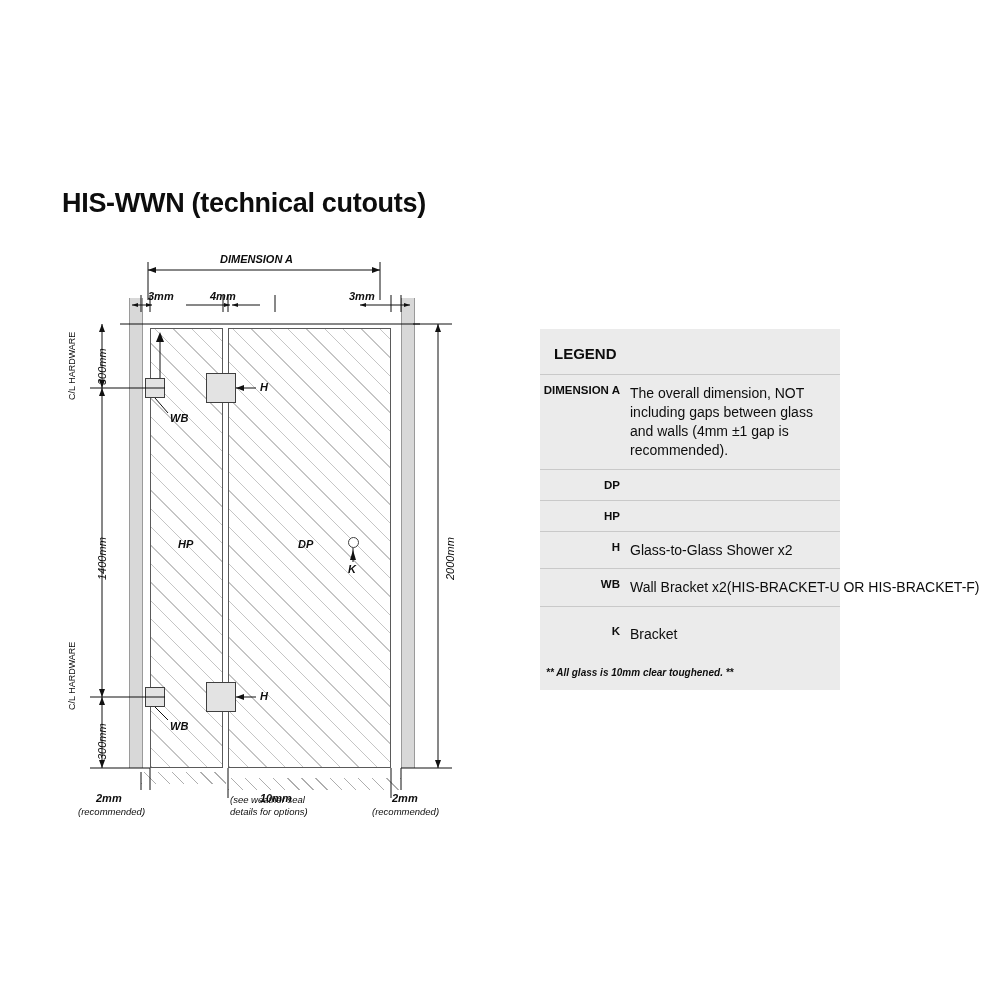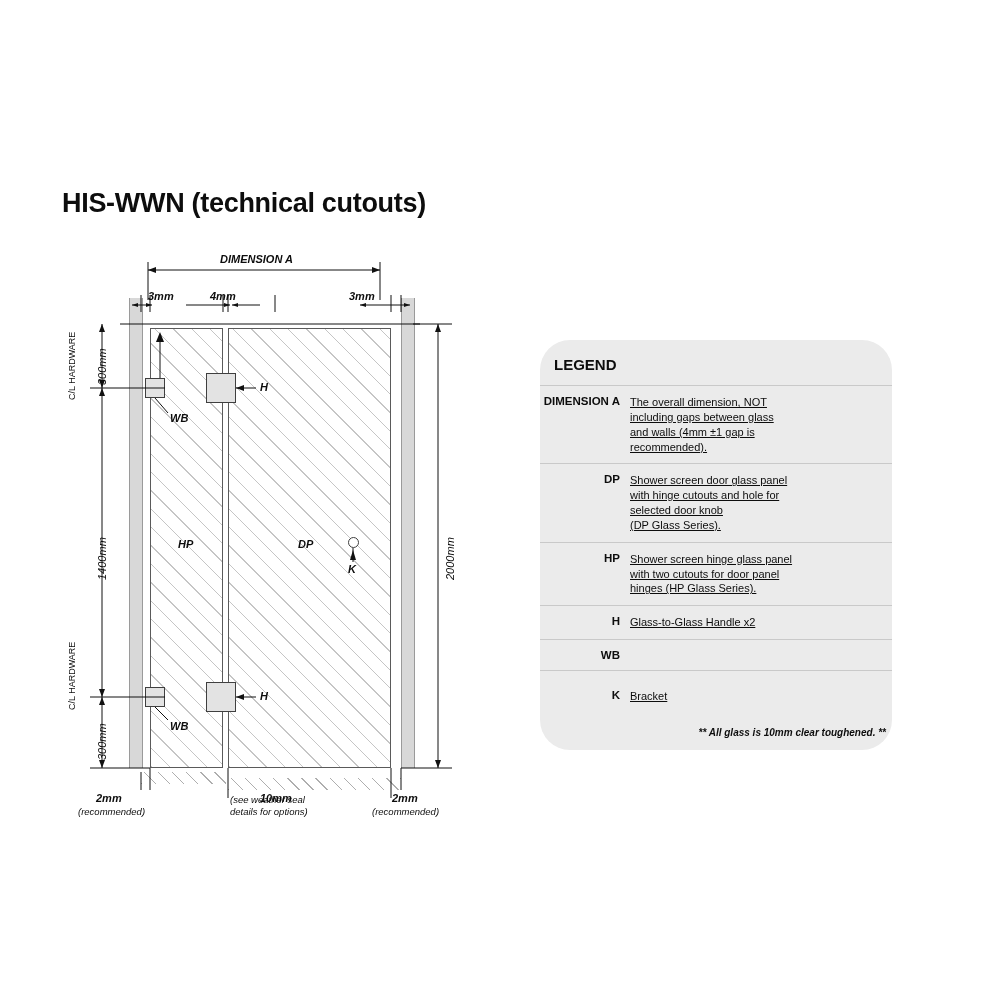--- a/index.html
+++ b/index.html
@@ -131,26 +131,25 @@
     top: 0;
     width: 460px;
     height: 600px;
     overflow: visible;
   }
 
   
   #legend {
     position: absolute;
     left: 540px;
-    top: 340px;
-    width: 352px;
+    top: 329px;
+    width: 300px;
     background: #ebebeb;
     box-sizing: border-box;
     padding: 14px 0 10px 0;
-    border-radius: 30px;
   }
   #legend .legend-title {
     font-size: 15px;
     font-weight: bold;
     padding: 2px 0 12px 14px;
     color: #0d0d0d;
   }
   .lrow {
     display: flex;
     align-items: flex-start;
@@ -161,33 +160,32 @@
     width: 90px;
     min-width: 90px;
     text-align: right;
     padding-right: 10px;
     font-size: 11.5px;
     font-weight: bold;
     color: #0d0d0d;
     box-sizing: border-box;
   }
   .lval {
-    font-size: 11px;
+    font-size: 14px;
     line-height: 1.35;
     color: #0d0d0d;
     padding-right: 6px;
     white-space: pre-line;
-    text-decoration: underline;
   }
   .lrow.wide .lval { white-space: nowrap; }
   .legend-note {
     font-size: 10px;
     font-style: italic;
     font-weight: bold;
-    text-align: right;
+    text-align: left;
     padding: 14px 6px 2px 6px;
     color: #0d0d0d;
   }
 </style>
 </head>
 <body>
 
 <div class="page-title">HIS-WWN (technical cutouts)</div>
 
 <div id="drawing">
@@ -328,37 +326,31 @@
 
   <div class="lrow">
     <div class="lkey">DIMENSION A</div>
     <div class="lval">The overall dimension, NOT
 including gaps between glass
 and walls (4mm ±1 gap is
 recommended).</div>
   </div>
   <div class="lrow">
     <div class="lkey">DP</div>
-    <div class="lval">Shower screen door glass panel
-with hinge cutouts and hole for
-selected door knob
-(DP Glass Series).</div>
   </div>
   <div class="lrow">
     <div class="lkey">HP</div>
-    <div class="lval">Shower screen hinge glass panel
-with two cutouts for door panel
-hinges (HP Glass Series).</div>
   </div>
   <div class="lrow">
     <div class="lkey">H</div>
-    <div class="lval">Glass-to-Glass Handle x2</div>
+    <div class="lval">Glass-to-Glass Shower x2</div>
   </div>
   <div class="lrow wide">
     <div class="lkey">WB</div>
+    <div class="lval">Wall Bracket x2(HIS-BRACKET-U OR HIS-BRACKET-F)</div>
   </div>
   <div class="lrow" style="padding-top:18px;">
     <div class="lkey">K</div>
     <div class="lval">Bracket</div>
   </div>
 
   <div class="legend-note">** All glass is 10mm clear toughened. **</div>
 </div>
 
 </body></html>

